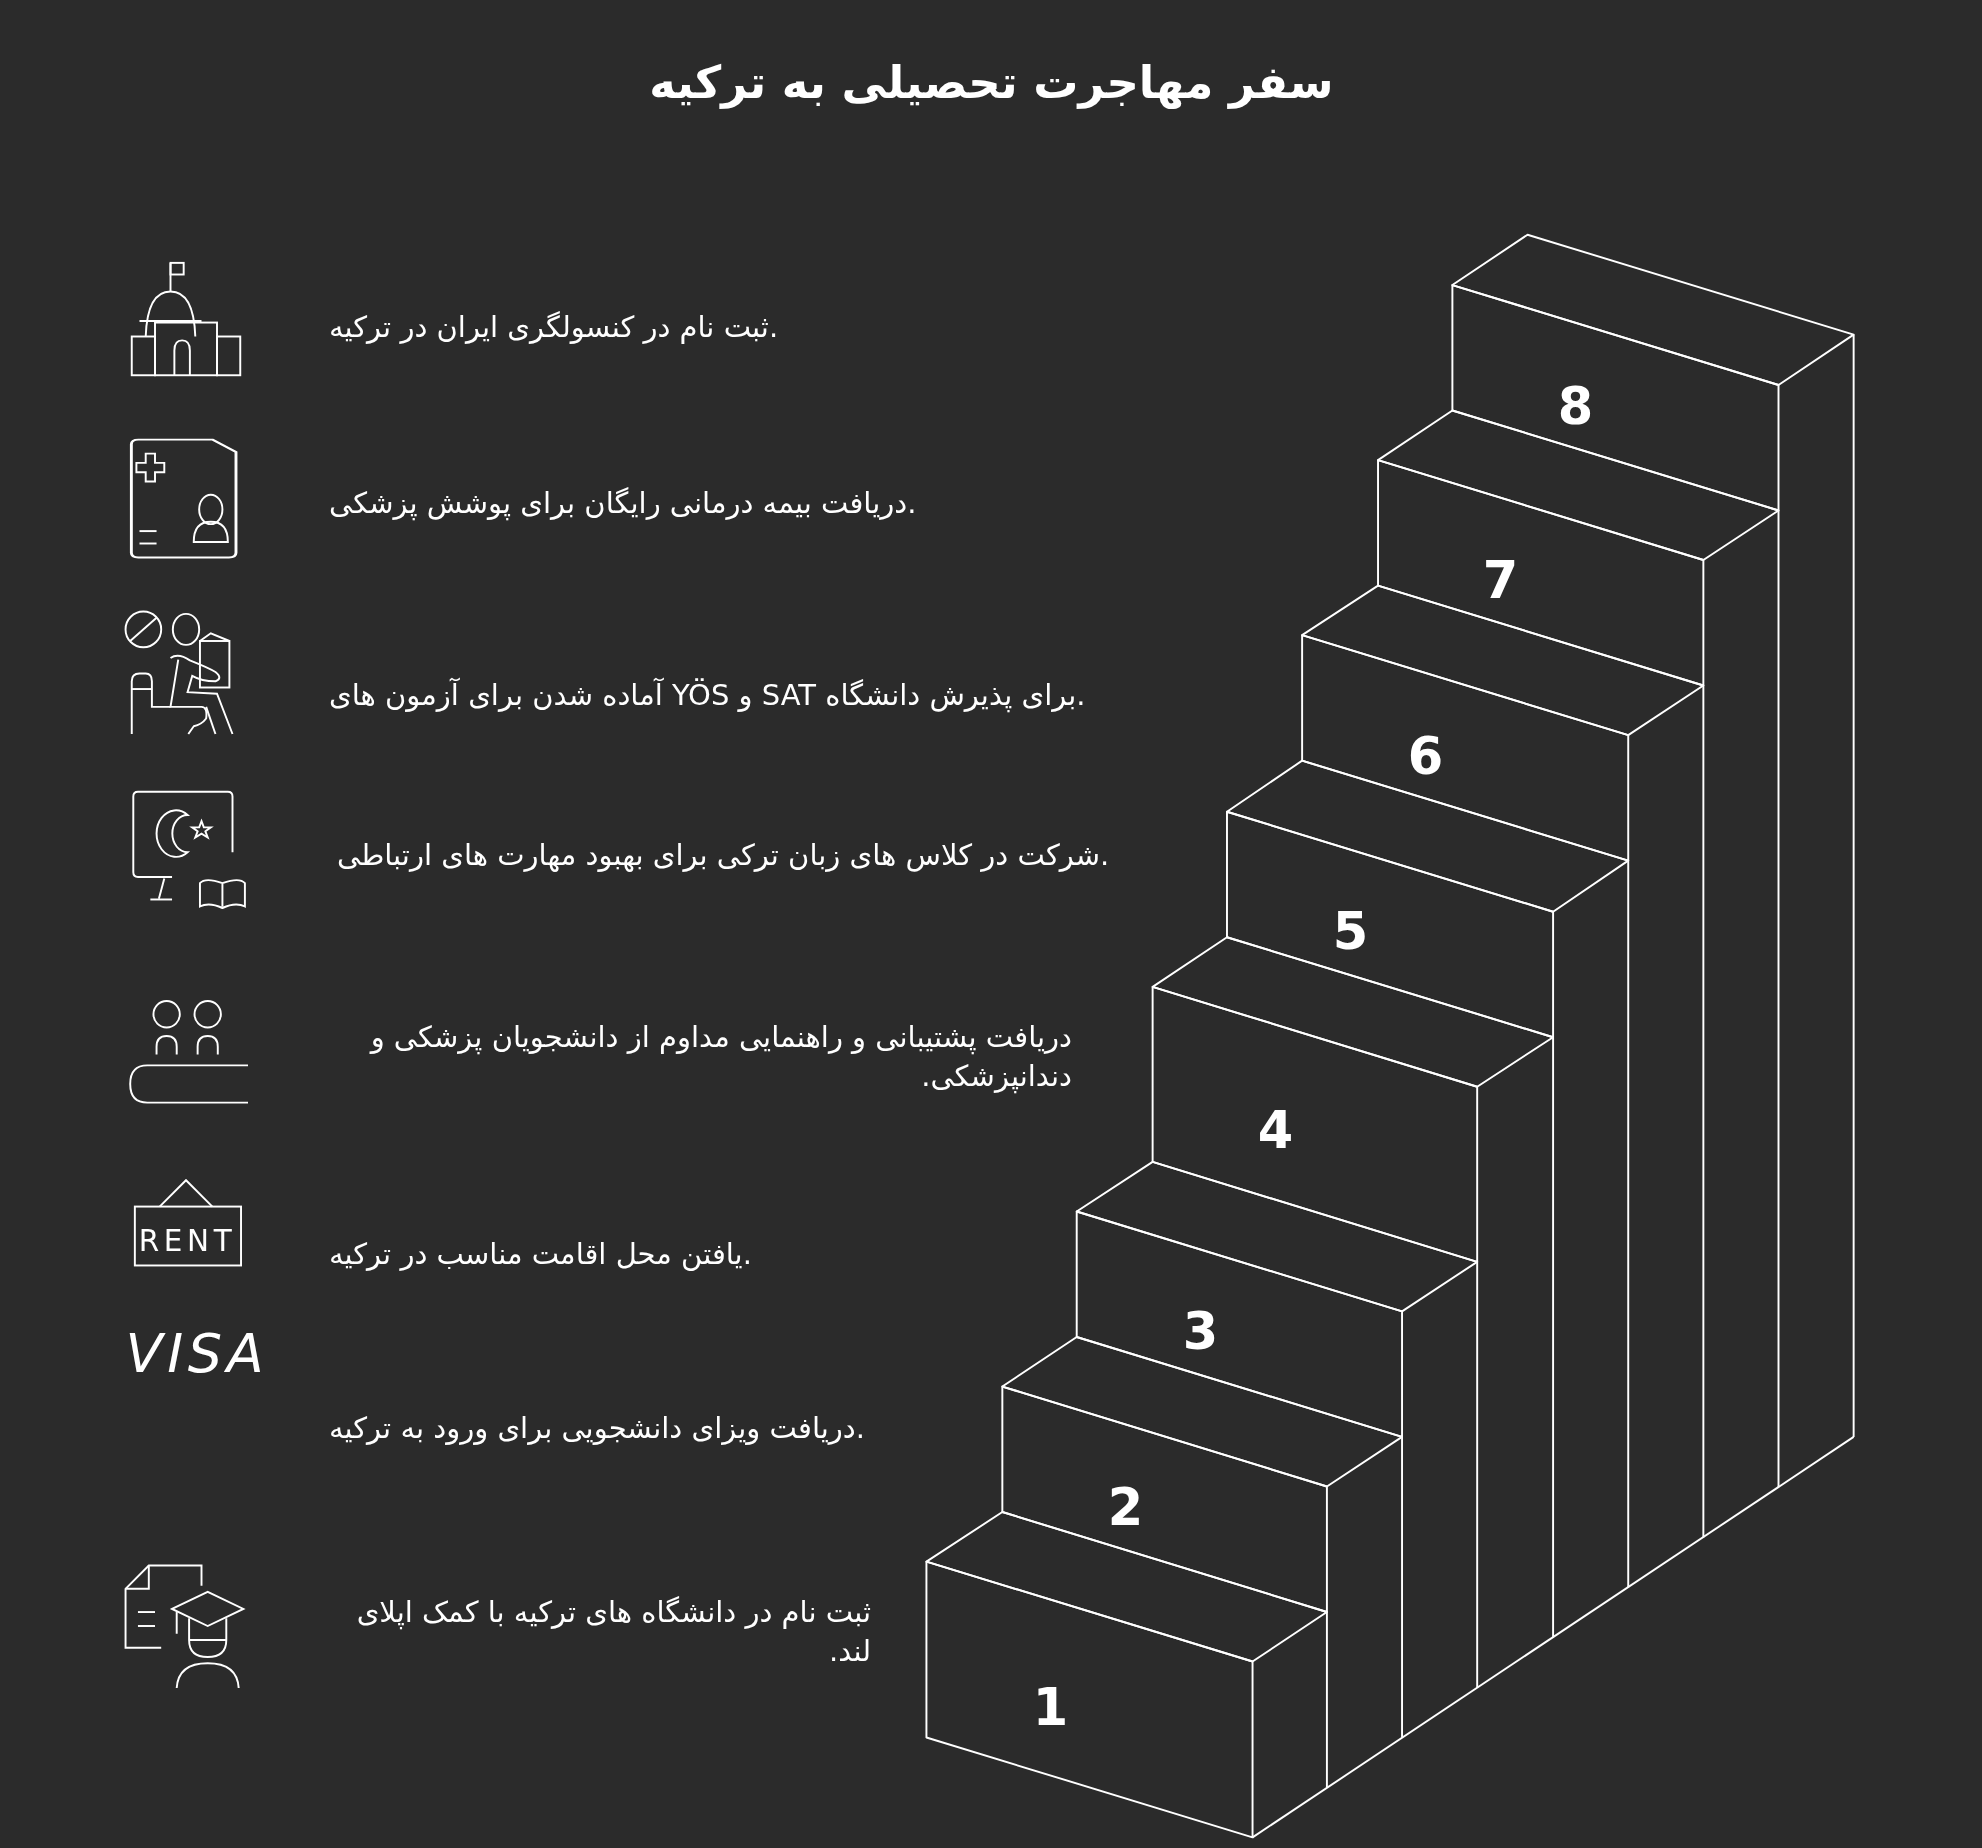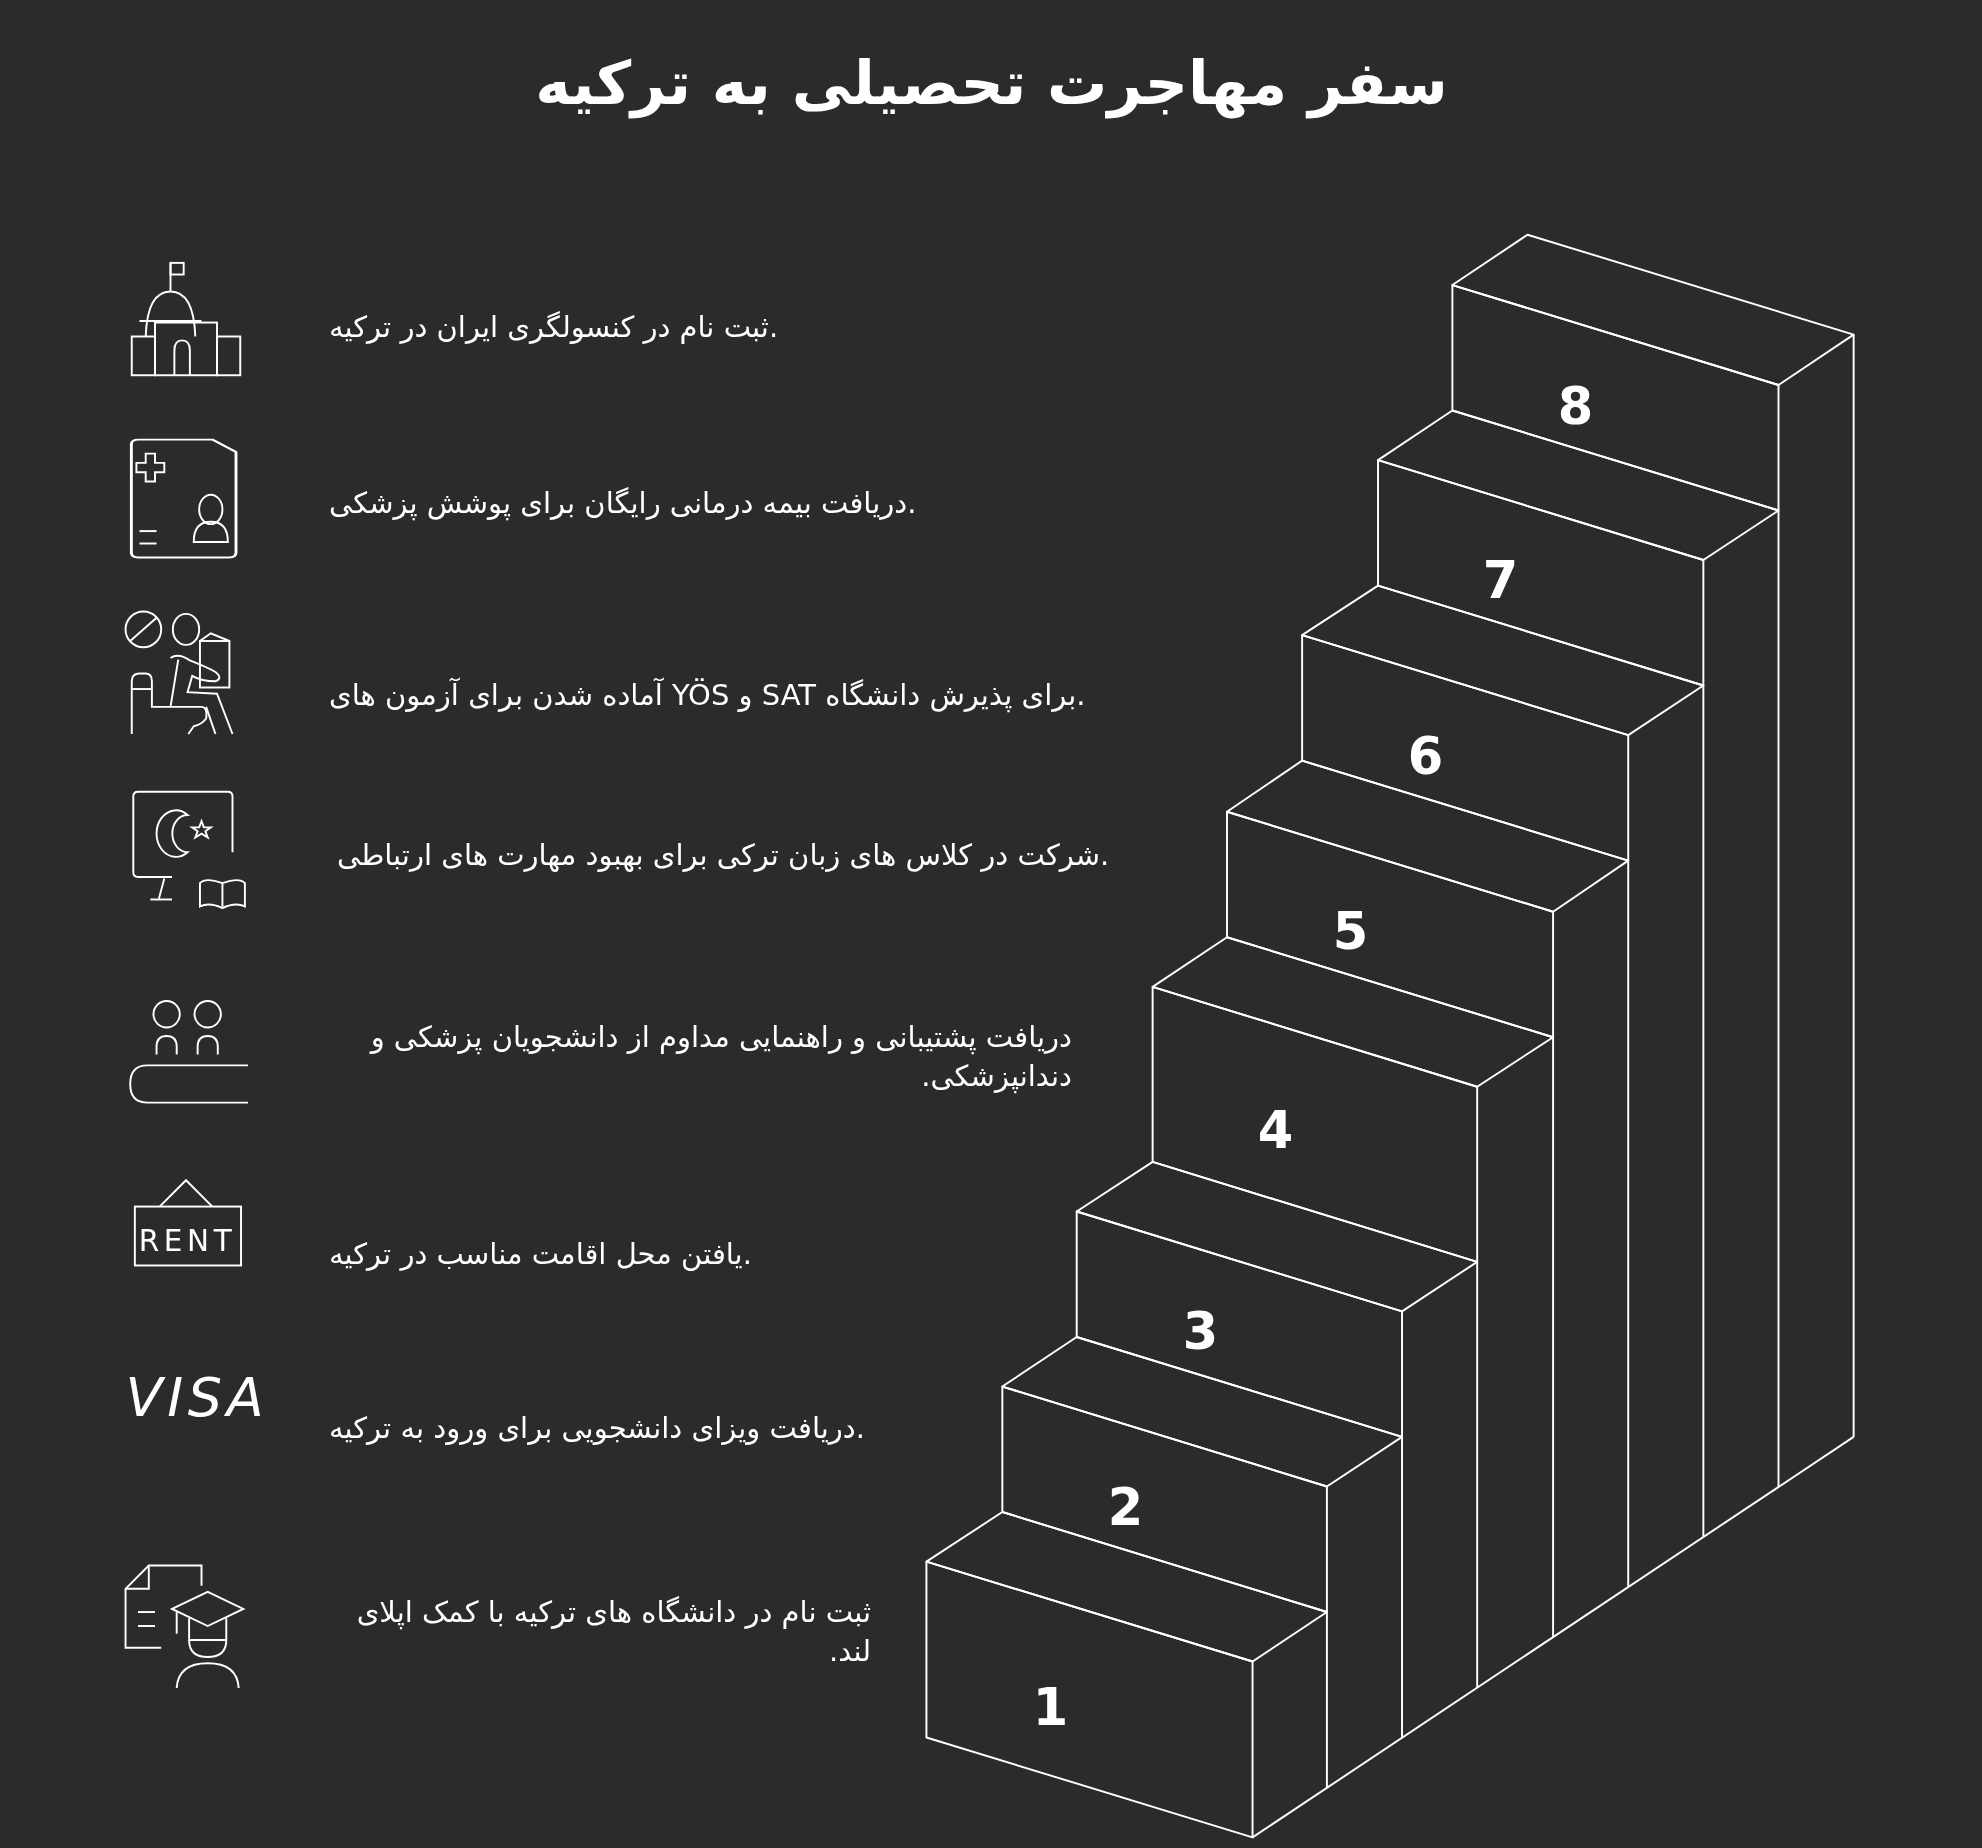--- a/index.html
+++ b/index.html
@@ -5,21 +5,21 @@
   html, body { margin: 0; padding: 0; }
   body {
     width: 1983px; height: 1849px;
     background: #2b2b2b;
     position: relative; overflow: hidden;
     font-family: "DejaVu Sans", sans-serif;
     color: #ffffff;
   }
   .title {
     position: absolute; left: 0; top: 46px; width: 1983px;
-    text-align: center; font-size: 60px; font-weight: bold;
+    text-align: center; font-size: 45px; font-weight: bold;
     direction: rtl; line-height: 74px;
   }
   .icon { position: absolute; left: 124px; width: 124px; }
   .icon svg { display: block; overflow: visible; }
   .text {
     position: absolute; left: 329px;
     font-size: 29px; line-height: 39px;
     direction: rtl; text-align: right; unicode-bidi: plaintext;
     white-space: normal;
   }
@@ -103,21 +103,21 @@
 
 <div class="icon" style="top:1177px;">
   <svg width="124" height="101" viewBox="0 0 160 130" fill="none" stroke="#fff" stroke-width="2.5">
     <path d="M46 38 L80 4 L114 38"></path>
     <rect x="14" y="38" width="137" height="76"></rect>
     <text x="82" y="95" text-anchor="middle" fill="#fff" stroke="none" font-family="DejaVu Sans, sans-serif" font-size="38" letter-spacing="6">RENT</text>
   </svg>
 </div>
 <div class="text" style="top:1235px;">.یافتن محل اقامت مناسب در ترکیه</div>
 
-<div class="icon" style="top:1366px;">
+<div class="icon" style="top:1322px;">
   <svg width="139" height="62" viewBox="0 0 180 80" fill="none">
     <text x="2" y="64" fill="#fff" font-family="DejaVu Sans, sans-serif" font-size="70" font-style="italic" font-weight="200" letter-spacing="6">VISA</text>
   </svg>
 </div>
 <div class="text" style="top:1409px;">.دریافت ویزای دانشجویی برای ورود به ترکیه</div>
 
 <div class="icon" style="top:1564px;">
   <svg width="124" height="124" viewBox="0 0 160 160" fill="none" stroke="#fff" stroke-width="2.5">
     <path d="M100 28 V2 H32 L2 32 V108 H48"></path>
     <path d="M2 32 H32 V2"></path>

